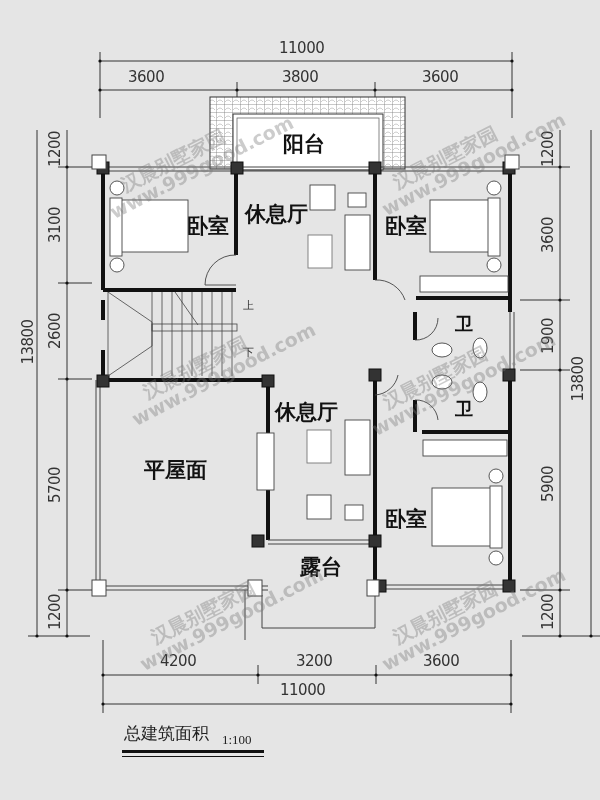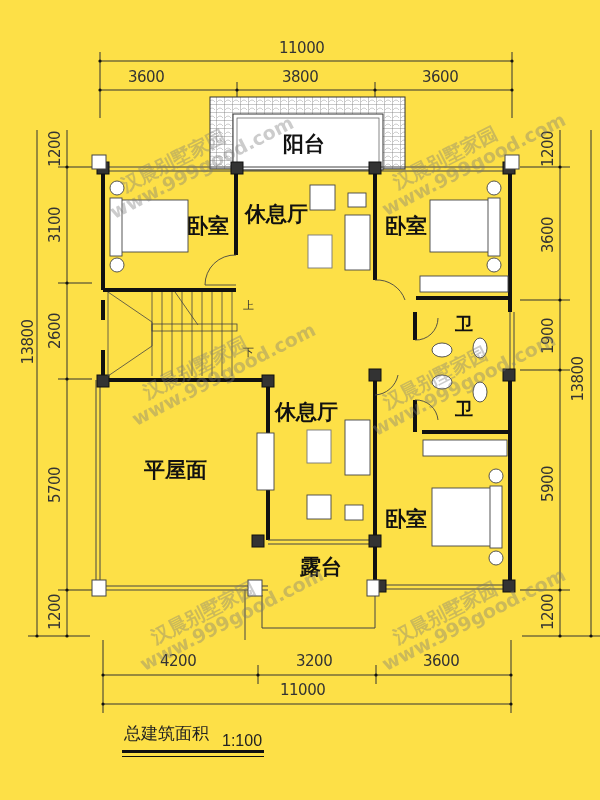--- a/index.html
+++ b/index.html
@@ -1,26 +1,26 @@
 <!DOCTYPE html>
 <html><head>
 <meta charset="utf-8">
 <style>
   html,body{margin:0;padding:0;background:#fff;}
-  #canvas{position:relative;width:600px;height:800px;overflow:hidden;background:#fde047;font-family:"DejaVu Sans",sans-serif;color:#222;}
+  #canvas{position:relative;width:600px;height:800px;overflow:hidden;background:#e5e5e5;font-family:"DejaVu Sans",sans-serif;color:#222;}
   .abs{position:absolute;}
   .dim{position:absolute;font-family:"DejaVu Sans",sans-serif;font-size:15px;color:#333;letter-spacing:-0.5px;white-space:nowrap;}
   .dimv{position:absolute;font-family:"DejaVu Sans",sans-serif;font-size:15px;color:#333;letter-spacing:-0.5px;white-space:nowrap;transform:rotate(-90deg);transform-origin:center center;}
   .room{position:absolute;font-family:"DejaVu Sans",sans-serif;font-weight:bold;font-size:21px;color:#111;white-space:nowrap;}
   .small{position:absolute;font-family:"DejaVu Sans",sans-serif;font-size:11px;color:#333;}
   .wm{position:absolute;font-family:"DejaVu Sans",sans-serif;font-weight:bold;color:rgba(120,120,120,0.38);transform:rotate(-27deg);transform-origin:left top;white-space:nowrap;pointer-events:none;line-height:1;}
   .wm .l1{font-size:19px;display:block;}
   .wm .l2{font-size:19px;display:block;margin-left:-22px;}
   .title{position:absolute;font-family:"DejaVu Sans",sans-serif;font-size:17px;color:#222;white-space:nowrap;}
-  .scale{position:absolute;font-family:Liberation Sans, sans-serif;font-size:16px;color:#222;}
+  .scale{position:absolute;font-family:Liberation Serif, serif;font-size:13px;color:#222;}
   .area{position:absolute;font-family:"DejaVu Sans",sans-serif;font-size:13px;color:#222;white-space:nowrap;}
 </style>
 </head>
 <body>
 
 <div id="canvas">
 
   <svg class="abs" style="left:0;top:0" width="600" height="800">
     <defs>
       <pattern id="tile" width="8" height="8" patternUnits="userSpaceOnUse">

